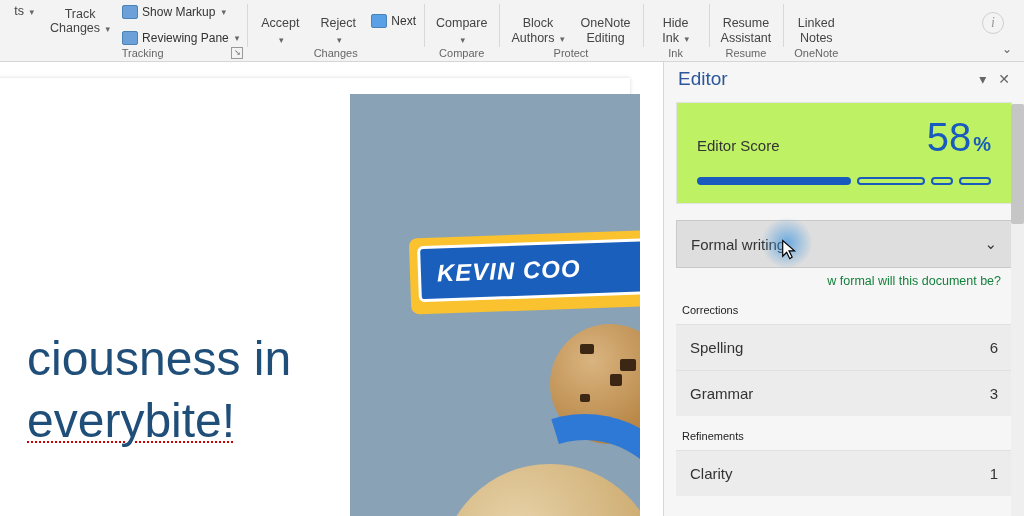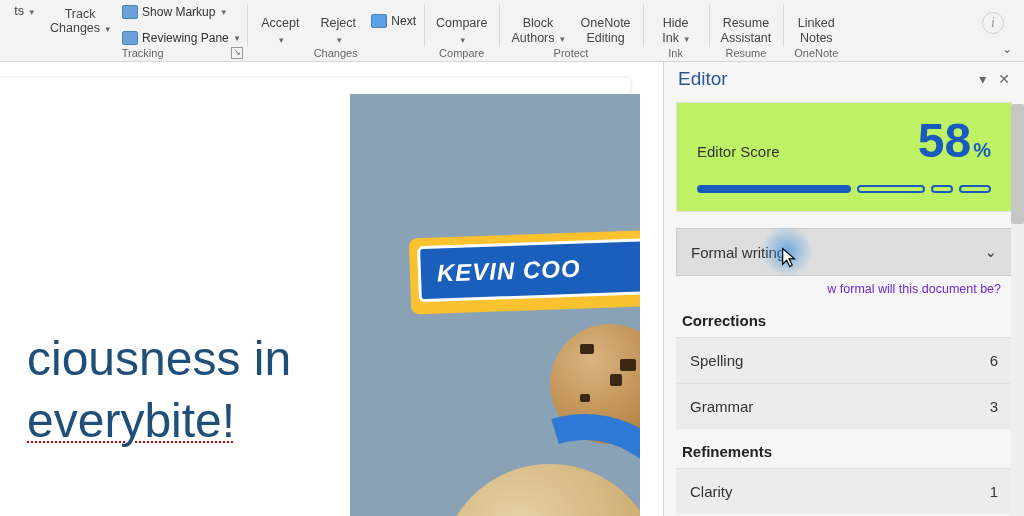--- a/index.html
+++ b/index.html
@@ -248,22 +248,22 @@
   .score-card {
     margin: 6px 12px 8px 12px;
     background: #bef264;
     border: 1px solid #e2e2e2;
     padding: 14px 20px 18px 20px;
   }
   .score-row { display: flex; align-items: baseline; }
   .score-label { font-size: 15px; color: #333; flex:1; }
   .score-val {
     color: #185abd;
-    font-weight: 700;
-    font-size: 48px;
+    font-weight: 400;
+    font-size: 40px;
     line-height: 1;
   }
   .score-pct { font-size: 20px; font-weight: 700; color: #185abd; margin-left:2px; vertical-align: super;}
   .score-bar {
     margin-top: 20px;
     display: flex;
     gap: 6px;
     align-items: center;
   }
   .seg { height: 8px; border-radius: 4px; border: 2px solid #185abd; }
@@ -296,25 +296,25 @@
     position: absolute;
     left: 104px; top: 18px;
     width: 16px; height: 22px;
     pointer-events: none;
     z-index: 5;
   }
   .tooltip-line {
     text-align: right;
     padding: 6px 23px 2px 0;
     font-size: 12.5px;
-    color: #6d28d9;
+    color: #15803d;
   }
   .section-heading {
-    font-weight: 700;
-    font-size: 15px;
+    font-weight: 400;
+    font-size: 11px;
     padding: 14px 18px 8px 18px;
     color: #222;
   }
   .list-row {
     margin: 0 12px;
     padding: 14px 14px;
     background: #ececec;
     border-top: 1px solid #e1e1e1;
     display: flex;
     font-size: 15px;

